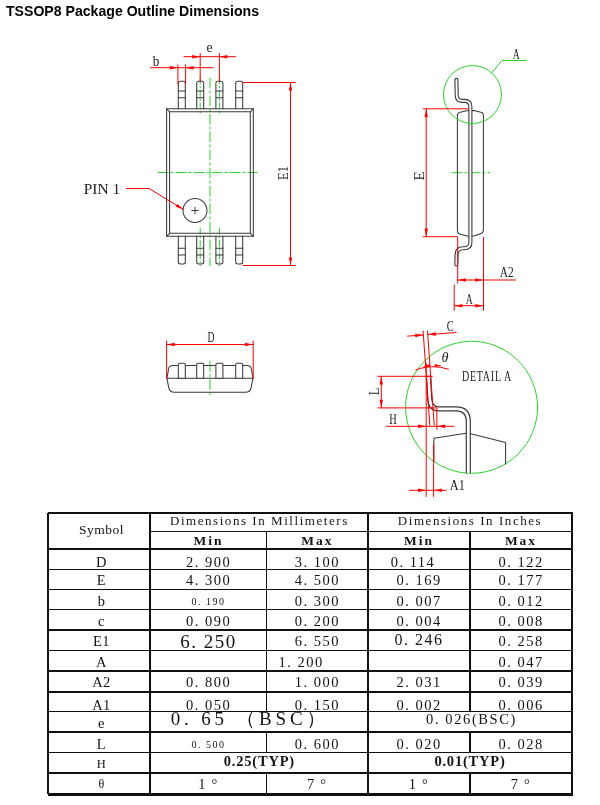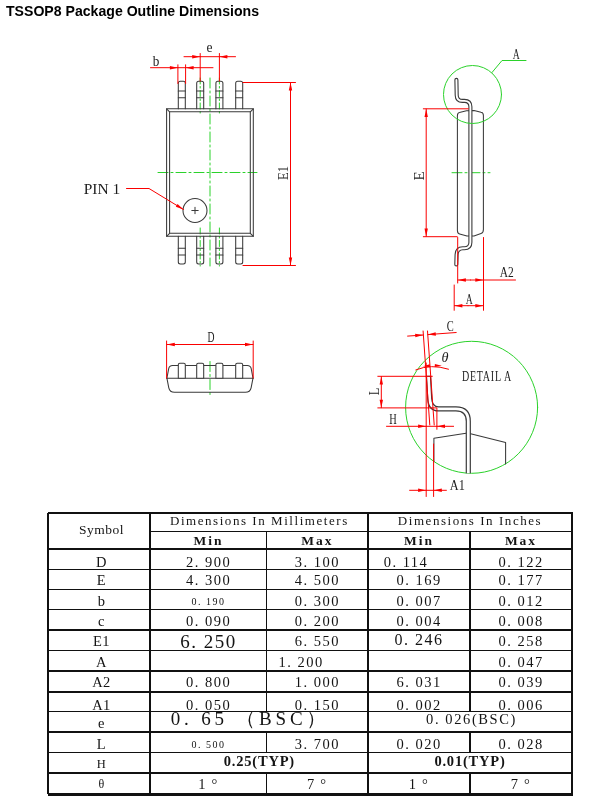--- a/index.html
+++ b/index.html
@@ -237,21 +237,21 @@
 <div class="lbl" style="left:31.5px;top:513.0px;width:140px;height:36.0px;line-height:34.0px;font-size:13.5px;letter-spacing:0.5px">Symbol</div>
 <div class="lbl" style="left:139.4px;top:513.0px;width:240px;height:18.2px;line-height:15.8px;font-size:13px;letter-spacing:1.55px">Dimensions In Millimeters</div>
 <div class="lbl" style="left:350.0px;top:513.0px;width:240px;height:18.2px;line-height:15.8px;font-size:13px;letter-spacing:1.55px">Dimensions In Inches</div>
 <div class="lbl" style="left:138.5px;top:531.2px;width:140px;height:17.8px;line-height:19.8px;font-size:13.5px;letter-spacing:2px"><b>Min</b></div>
 <div class="lbl" style="left:247.3px;top:531.2px;width:140px;height:17.8px;line-height:19.8px;font-size:13.5px;letter-spacing:2px"><b>Max</b></div>
 <div class="lbl" style="left:349.1px;top:531.2px;width:140px;height:17.8px;line-height:19.8px;font-size:13.5px;letter-spacing:2px"><b>Min</b></div>
 <div class="lbl" style="left:451.0px;top:531.2px;width:140px;height:17.8px;line-height:19.8px;font-size:13.5px;letter-spacing:2px"><b>Max</b></div>
 <div class="lbl" style="left:31.5px;top:549.0px;width:140px;height:20.2px;line-height:26px;font-size:14.5px;letter-spacing:0.5px">D</div>
 <div class="lbl" style="left:138.5px;top:549.0px;width:140px;height:20.2px;line-height:26px;font-size:14.5px;letter-spacing:1.5px">2. 900</div>
 <div class="lbl" style="left:247.3px;top:549.0px;width:140px;height:20.2px;line-height:26px;font-size:14.5px;letter-spacing:1.5px">3. 100</div>
-<div class="lbl" style="left:336px;top:549.0px;width:140px;height:20.2px;line-height:26px;font-size:14.5px;letter-spacing:1.5px">0. 114</div>
+<div class="lbl" style="left:343px;top:549.0px;width:140px;height:20.2px;line-height:26px;font-size:14.5px;letter-spacing:1.5px">0. 114</div>
 <div class="lbl" style="left:451.0px;top:549.0px;width:140px;height:20.2px;line-height:26px;font-size:14.5px;letter-spacing:1.5px">0. 122</div>
 <div class="lbl" style="left:31.5px;top:569.2px;width:140px;height:20.5px;line-height:23.8px;font-size:14.5px;letter-spacing:0.5px">E</div>
 <div class="lbl" style="left:138.5px;top:569.2px;width:140px;height:20.5px;line-height:23.8px;font-size:14.5px;letter-spacing:1.5px">4. 300</div>
 <div class="lbl" style="left:247.3px;top:569.2px;width:140px;height:20.5px;line-height:23.8px;font-size:14.5px;letter-spacing:1.5px">4. 500</div>
 <div class="lbl" style="left:349.1px;top:569.2px;width:140px;height:20.5px;line-height:23.8px;font-size:14.5px;letter-spacing:1.5px">0. 169</div>
 <div class="lbl" style="left:451.0px;top:569.2px;width:140px;height:20.5px;line-height:23.8px;font-size:14.5px;letter-spacing:1.5px">0. 177</div>
 <div class="lbl" style="left:31.5px;top:589.7px;width:140px;height:20.1px;line-height:23.4px;font-size:14.5px;letter-spacing:0.5px">b</div>
 <div class="lbl" style="left:138.5px;top:589.7px;width:140px;height:20.1px;line-height:23.4px;font-size:10px;letter-spacing:1.5px">0. 190</div>
 <div class="lbl" style="left:247.3px;top:589.7px;width:140px;height:20.1px;line-height:23.4px;font-size:14.5px;letter-spacing:1.5px">0. 300</div>
 <div class="lbl" style="left:349.1px;top:589.7px;width:140px;height:20.1px;line-height:23.4px;font-size:14.5px;letter-spacing:1.5px">0. 007</div>
@@ -267,33 +267,33 @@
 <div class="lbl" style="left:349.1px;top:628px;width:140px;height:20.1px;line-height:23.4px;font-size:16px;letter-spacing:1.5px">0. 246</div>
 <div class="lbl" style="left:451.0px;top:630.4px;width:140px;height:20.1px;line-height:23.4px;font-size:14.5px;letter-spacing:1.5px">0. 258</div>
 <div class="lbl" style="left:31.5px;top:650.5px;width:140px;height:20.5px;line-height:23.8px;font-size:14.5px;letter-spacing:0.5px">A</div>
 <div class="lbl" style="left:138.5px;top:650.5px;width:140px;height:20.5px;line-height:23.8px;font-size:14.5px;letter-spacing:1.5px"></div>
 <div class="lbl" style="left:231px;top:650.5px;width:140px;height:20.5px;line-height:23.8px;font-size:14.5px;letter-spacing:1.5px">1. 200</div>
 <div class="lbl" style="left:349.1px;top:650.5px;width:140px;height:20.5px;line-height:23.8px;font-size:14.5px;letter-spacing:1.5px"></div>
 <div class="lbl" style="left:451.0px;top:650.5px;width:140px;height:20.5px;line-height:23.8px;font-size:14.5px;letter-spacing:1.5px">0. 047</div>
 <div class="lbl" style="left:31.5px;top:671.0px;width:140px;height:20.5px;line-height:23.8px;font-size:14.5px;letter-spacing:0.5px">A2</div>
 <div class="lbl" style="left:138.5px;top:671.0px;width:140px;height:20.5px;line-height:23.8px;font-size:14.5px;letter-spacing:1.5px">0. 800</div>
 <div class="lbl" style="left:247.3px;top:671.0px;width:140px;height:20.5px;line-height:23.8px;font-size:14.5px;letter-spacing:1.5px">1. 000</div>
-<div class="lbl" style="left:349.1px;top:671.0px;width:140px;height:20.5px;line-height:23.8px;font-size:14.5px;letter-spacing:1.5px">6. 031</div>
+<div class="lbl" style="left:349.1px;top:671.0px;width:140px;height:20.5px;line-height:23.8px;font-size:14.5px;letter-spacing:1.5px">2. 031</div>
 <div class="lbl" style="left:451.0px;top:671.0px;width:140px;height:20.5px;line-height:23.8px;font-size:14.5px;letter-spacing:1.5px">0. 039</div>
 <div class="lbl" style="left:31.5px;top:691.5px;width:140px;height:20.2px;line-height:26px;font-size:14.5px;letter-spacing:0.5px">A1</div>
 <div class="lbl" style="left:138.5px;top:691.5px;width:140px;height:20.2px;line-height:26px;font-size:14.5px;letter-spacing:1.5px">0. 050</div>
 <div class="lbl" style="left:247.3px;top:691.5px;width:140px;height:20.2px;line-height:26px;font-size:14.5px;letter-spacing:1.5px">0. 150</div>
 <div class="lbl" style="left:349.1px;top:691.5px;width:140px;height:20.2px;line-height:26px;font-size:14.5px;letter-spacing:1.5px">0. 002</div>
 <div class="lbl" style="left:451.0px;top:691.5px;width:140px;height:20.2px;line-height:26px;font-size:14.5px;letter-spacing:1.5px">0. 006</div>
 <div class="lbl" style="left:31.5px;top:711.7px;width:140px;height:20.2px;line-height:22.2px;font-size:14.5px;letter-spacing:0.5px">e</div>
 <div class="lbl" style="left:140.0px;top:711.7px;width:220px;height:20.2px;line-height:14.6px;font-size:19px;letter-spacing:3.8px">0. 65 （BSC）</div>
 <div class="lbl" style="left:361.5px;top:711.7px;width:220px;height:20.2px;line-height:14.6px;font-size:14.5px;letter-spacing:1.6px">0. 026(BSC)</div>
 <div class="lbl" style="left:31.5px;top:731.9px;width:140px;height:20.5px;line-height:25px;font-size:14.5px;letter-spacing:0.5px">L</div>
 <div class="lbl" style="left:138.5px;top:731.9px;width:140px;height:20.5px;line-height:25px;font-size:10px;letter-spacing:1.5px">0. 500</div>
-<div class="lbl" style="left:247.3px;top:731.9px;width:140px;height:20.5px;line-height:25px;font-size:14.5px;letter-spacing:1.5px">3. 700</div>
+<div class="lbl" style="left:247.3px;top:731.9px;width:140px;height:20.5px;line-height:25px;font-size:14.5px;letter-spacing:1.5px">0. 600</div>
 <div class="lbl" style="left:349.1px;top:731.9px;width:140px;height:20.5px;line-height:25px;font-size:14.5px;letter-spacing:1.5px">0. 020</div>
 <div class="lbl" style="left:451.0px;top:731.9px;width:140px;height:20.5px;line-height:25px;font-size:14.5px;letter-spacing:1.5px">0. 028</div>
 <div class="lbl" style="left:31.5px;top:752.4px;width:140px;height:20.5px;line-height:25px;font-size:12.5px;letter-spacing:0.5px">H</div>
 <div class="lbl" style="left:149.4px;top:752.4px;width:220px;height:20.5px;line-height:19px;font-size:14.5px;letter-spacing:1px"><b style="letter-spacing:0.8px">0.25(TYP)</b></div>
 <div class="lbl" style="left:360.0px;top:752.4px;width:220px;height:20.5px;line-height:19px;font-size:14.5px;letter-spacing:1px"><b style="letter-spacing:0.8px">0.01(TYP)</b></div>
 <div class="lbl" style="left:31.5px;top:772.9px;width:140px;height:21.3px;line-height:23.3px;font-size:12px;letter-spacing:0.5px">θ</div>
 <div class="lbl" style="left:138.5px;top:772.9px;width:140px;height:21.3px;line-height:23.3px;font-size:14.5px;letter-spacing:1.5px">1 °</div>
 <div class="lbl" style="left:247.3px;top:772.9px;width:140px;height:21.3px;line-height:23.3px;font-size:14.5px;letter-spacing:1.5px">7 °</div>
 <div class="lbl" style="left:349.1px;top:772.9px;width:140px;height:21.3px;line-height:23.3px;font-size:14.5px;letter-spacing:1.5px">1 °</div>
 <div class="lbl" style="left:451.0px;top:772.9px;width:140px;height:21.3px;line-height:23.3px;font-size:14.5px;letter-spacing:1.5px">7 °</div>

